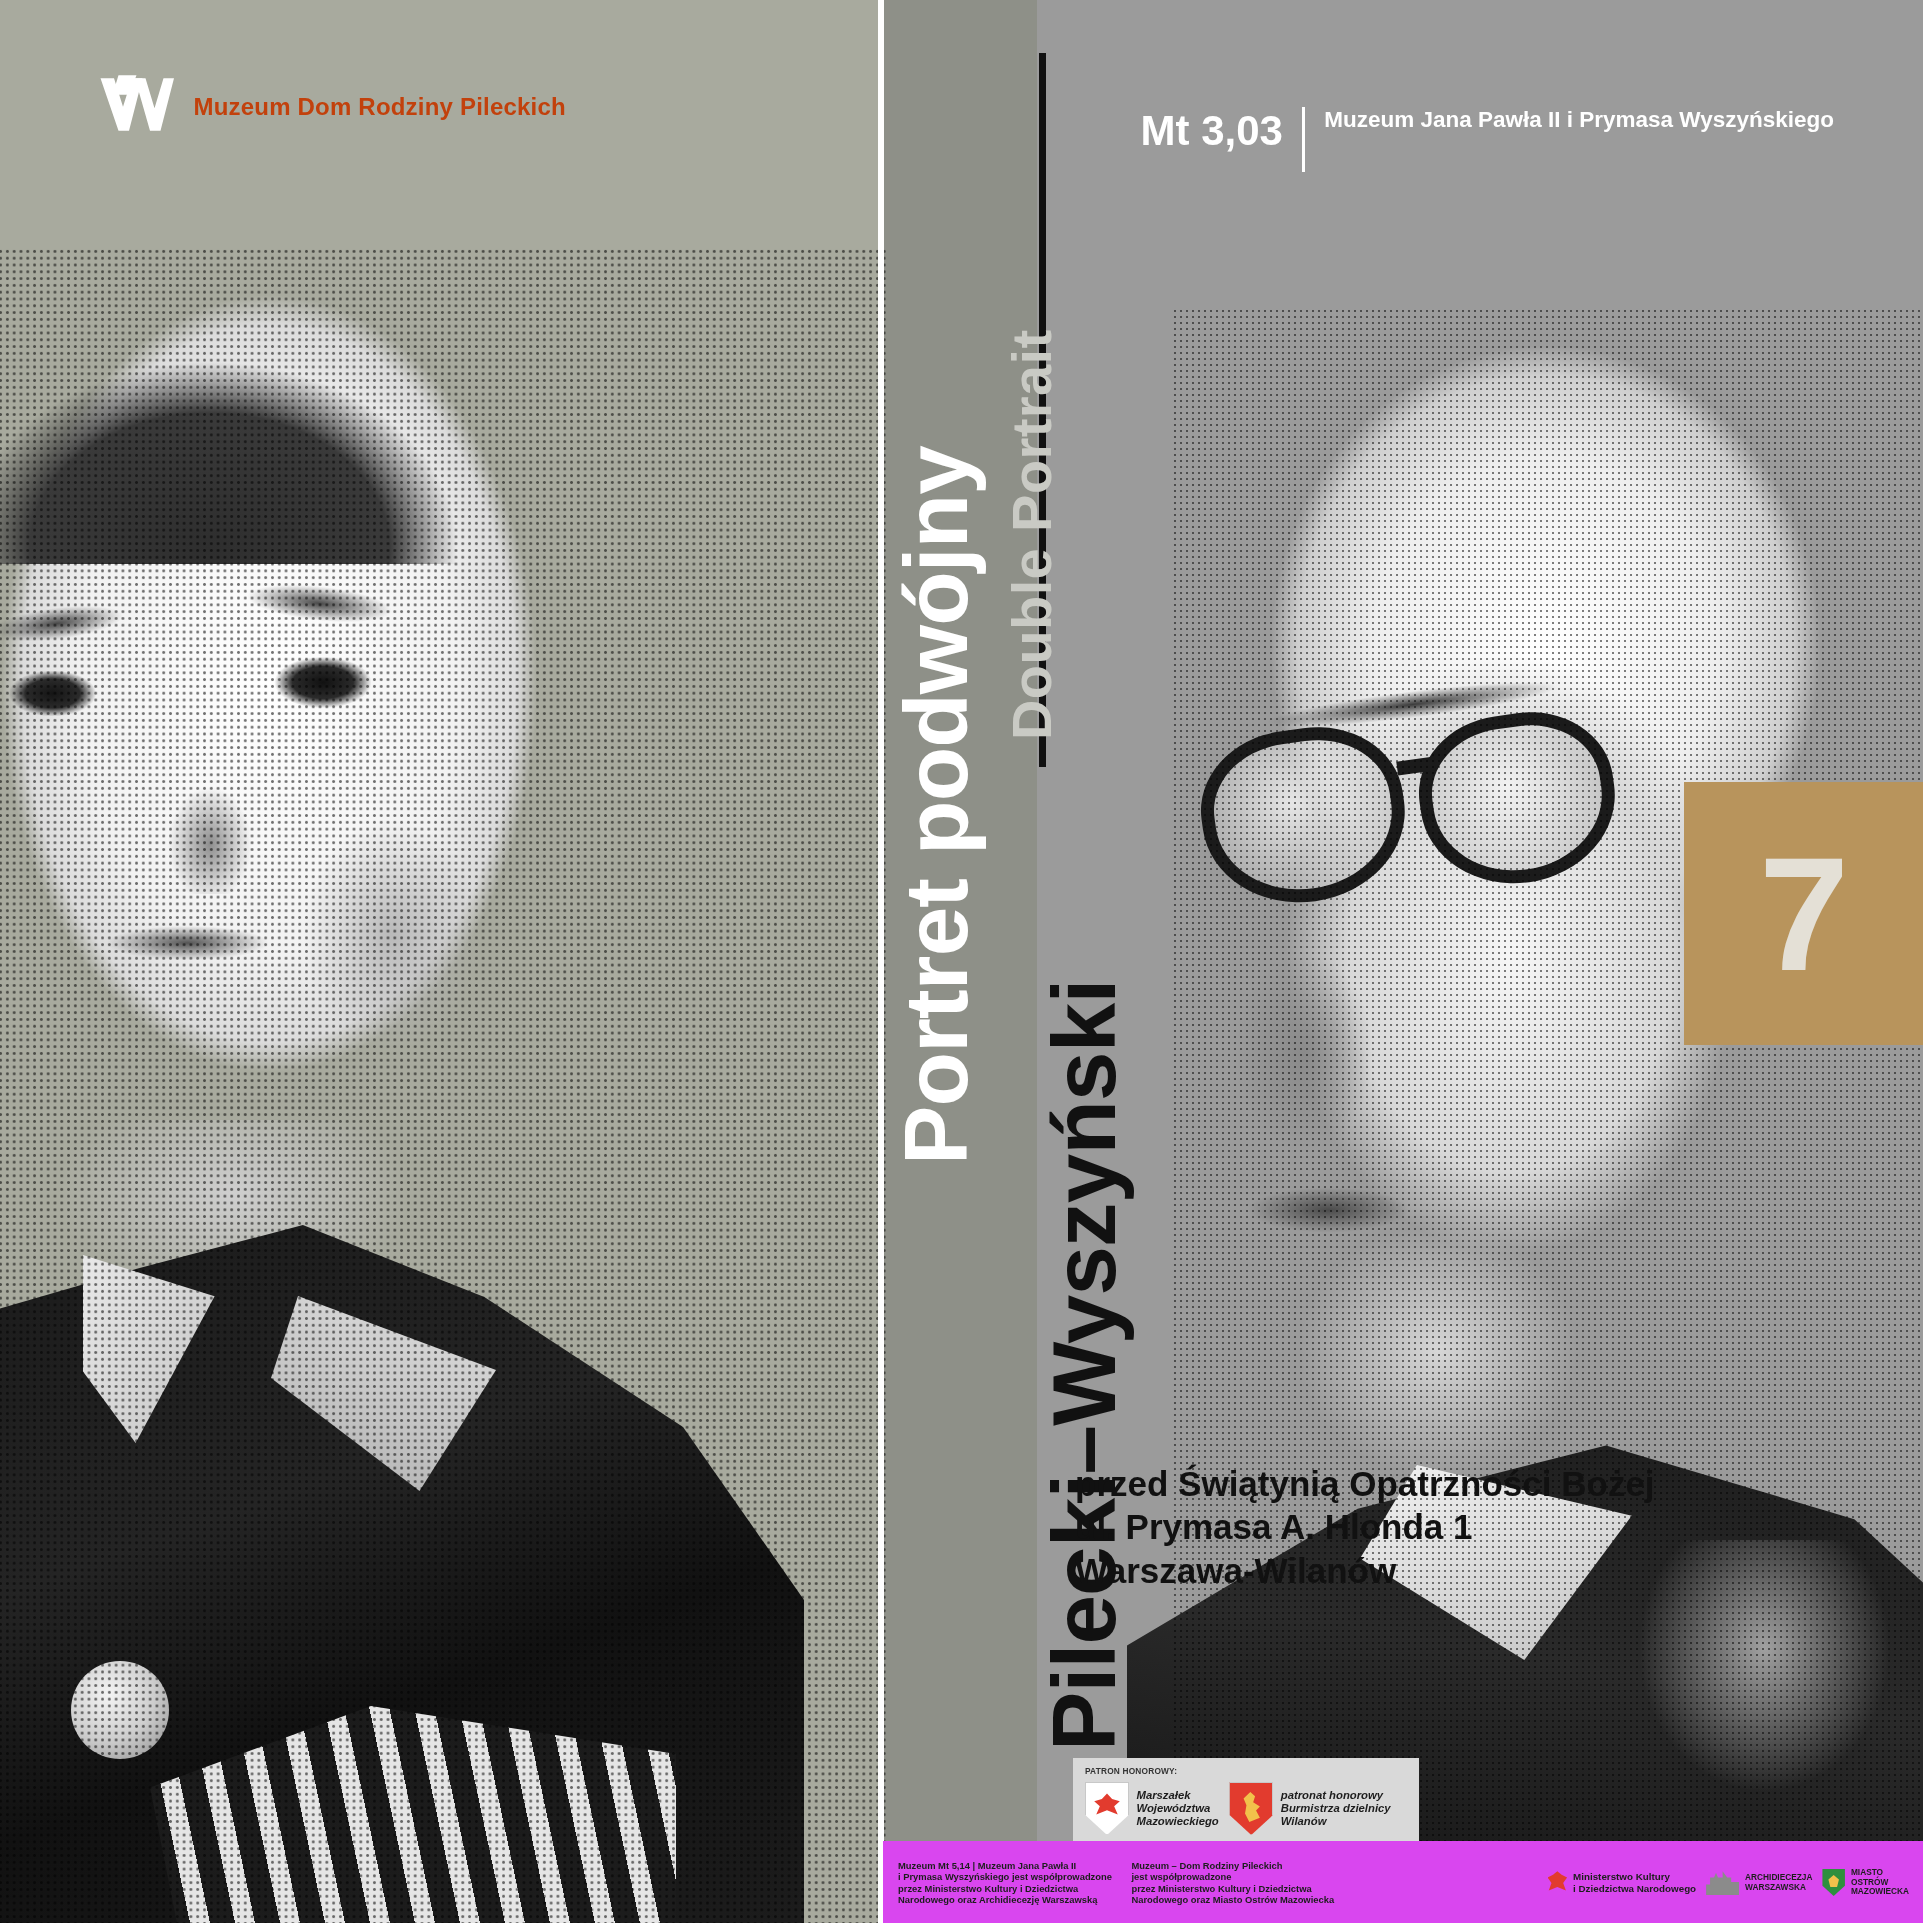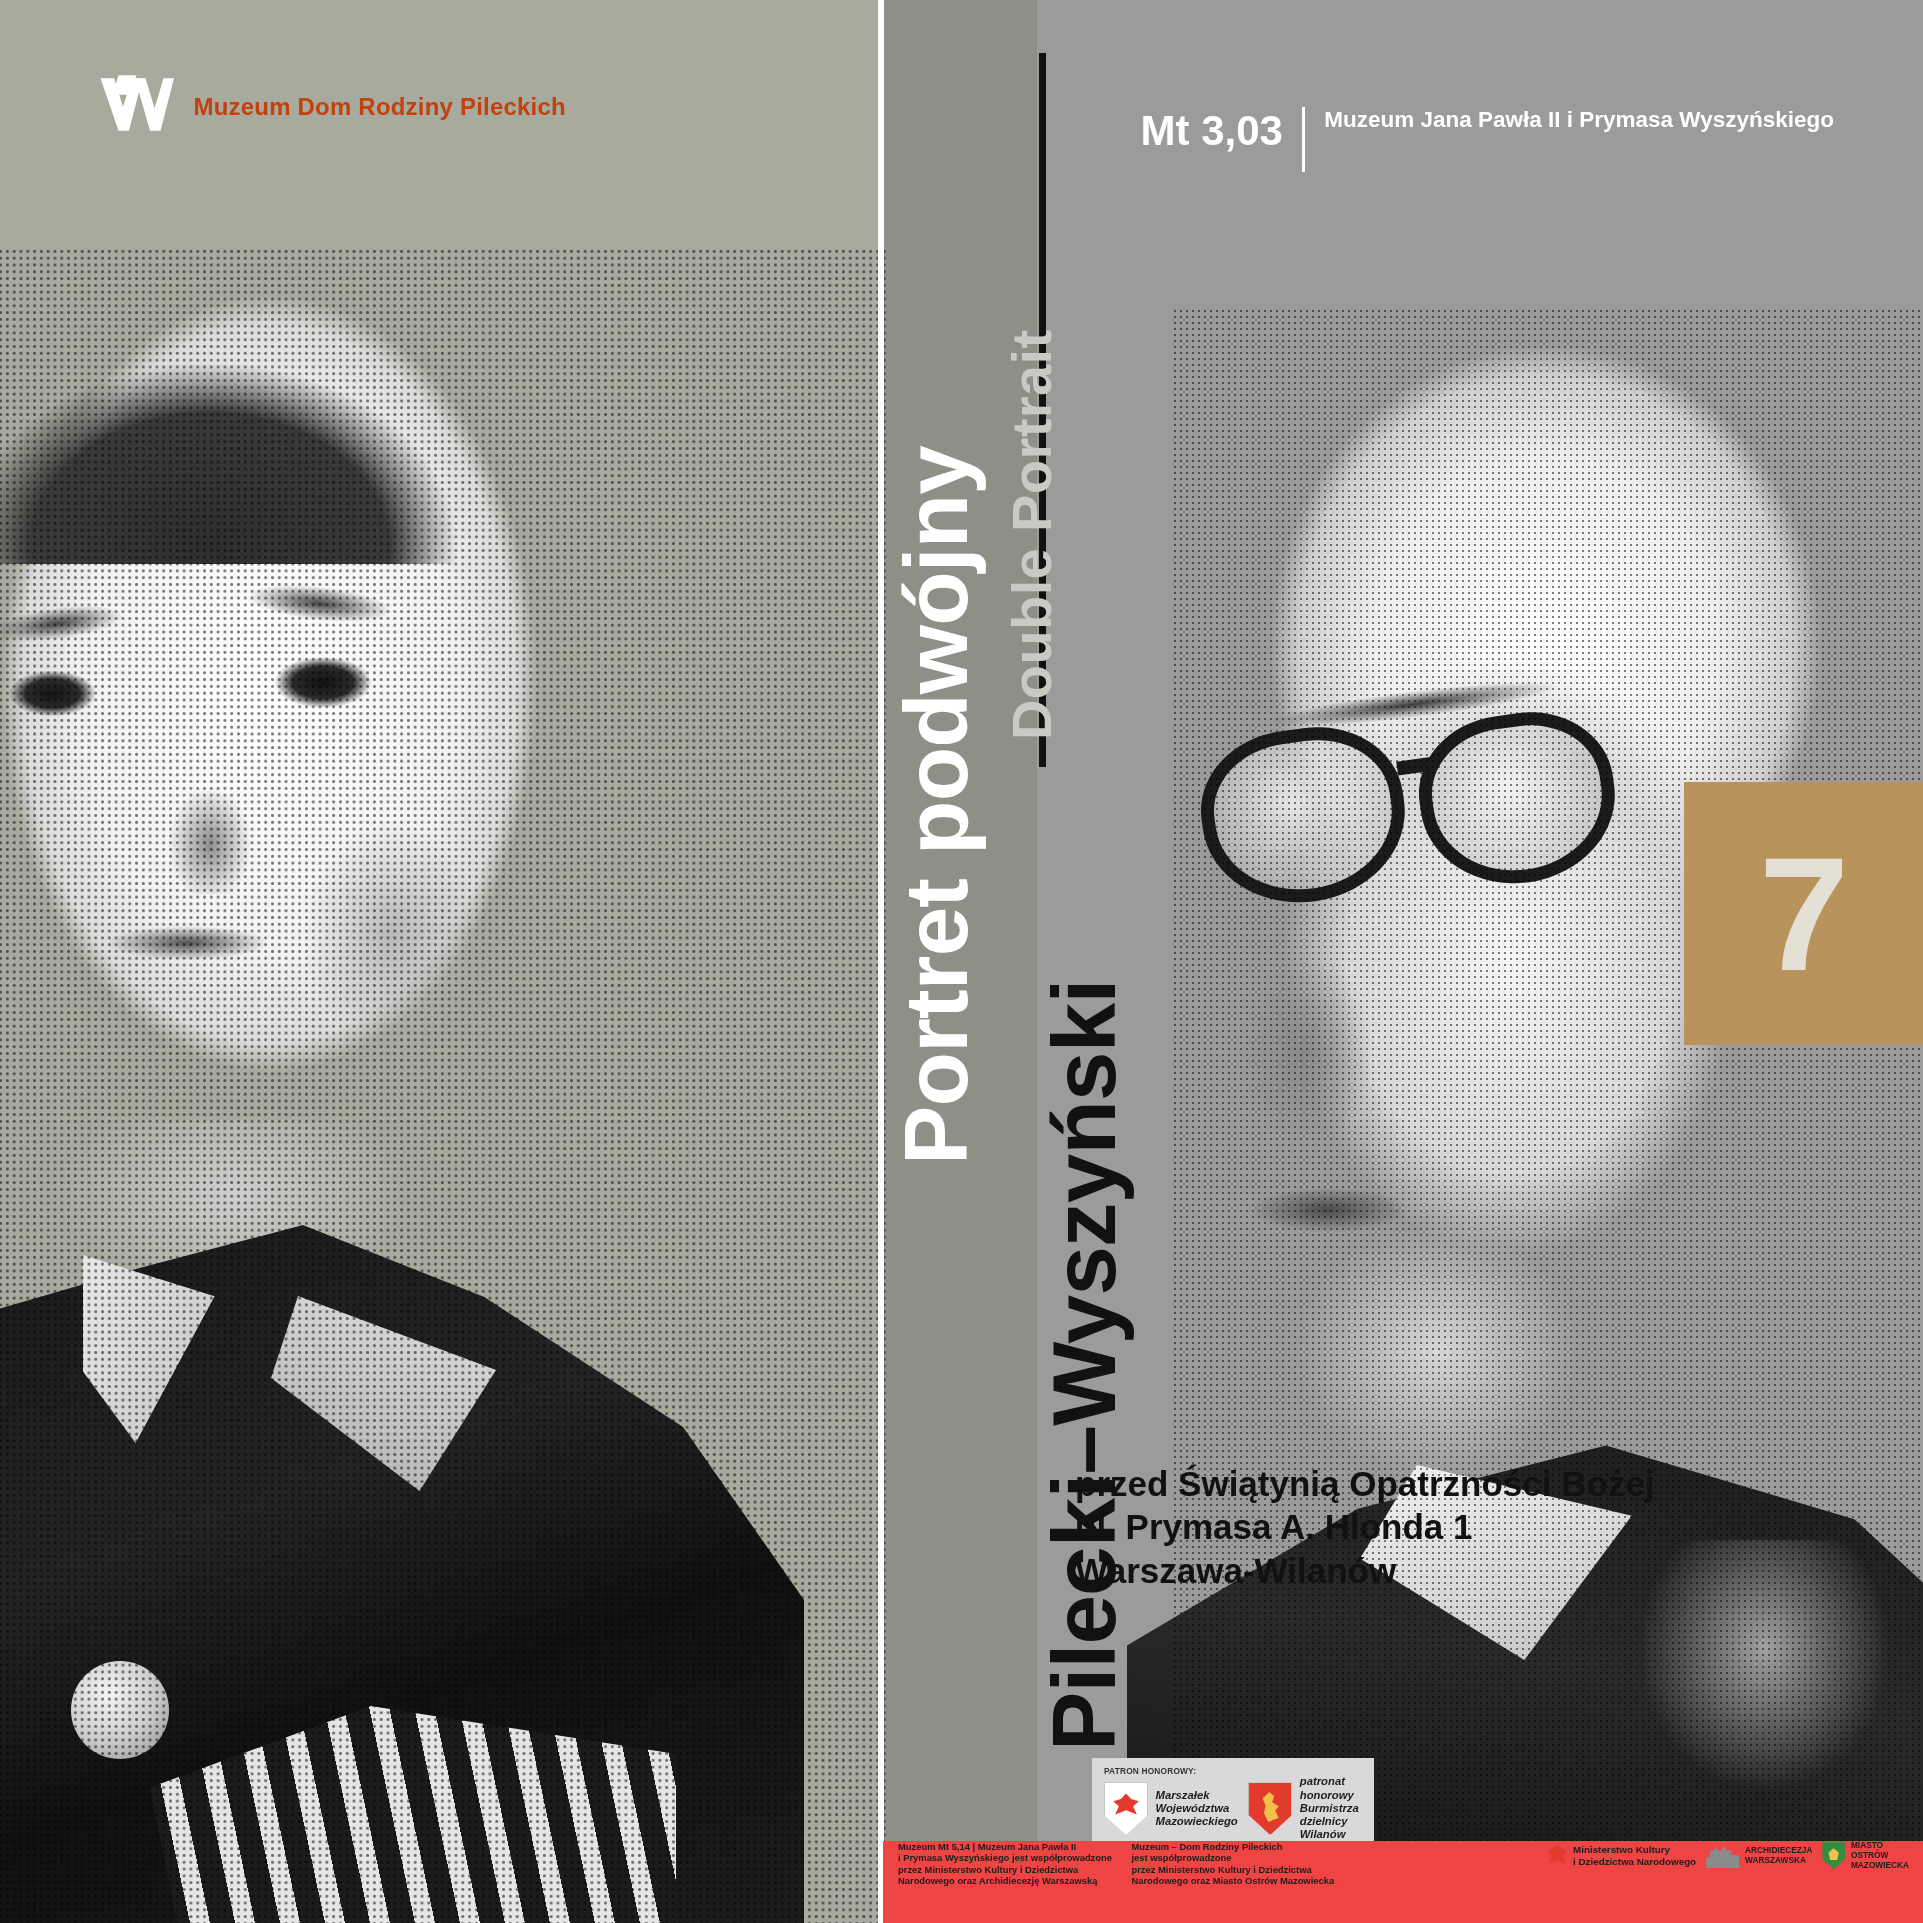--- a/index.html
+++ b/index.html
@@ -323,25 +323,24 @@
   }
   .info .place-lines {
     font-size: 35px; font-weight: 700; line-height: 1.24; color: #111111;
     white-space: pre-line;
   }
 
   
   .patrons {
     position: absolute;
     left: 1073px; top: 1758px;
-    width: 282px; height: 101px;
+    width: 346px; height: 101px;
     background: #d9d9d9;
     display: flex; align-items: center; gap: 10.5px;
     padding: 7.5px 12px;
-    margin-left: 19px;
   }
   .patron-col { display: flex; align-items: center; gap: 7.5px; }
   .patron-tag {
     position: absolute; left: 12px; top: 7.5px;
     font-size: 8.3px; font-weight: 700; color: #333; letter-spacing: 0.2px;
   }
   .shield {
     width: 44px; height: 53px; flex: none;
     background: #ffffff;
     border: 1.5px solid #c8c8c8;
@@ -367,22 +366,22 @@
     font-size: 11.3px; font-weight: 700; line-height: 1.18; color: #1d1d1d;
     white-space: pre-line;
     font-style: italic;
   }
 
   
   .footer {
     position: absolute;
     left: 883px; bottom: 0;
     width: 1041px; height: 83px;
-    background: #ef4444;
-    display: flex; align-items: flex-start;
+    background: #d946ef;
+    display: flex; align-items: center;
     padding: 0 15px;
     gap: 19.5px;
   }
   .footer-note {
     font-size: 9.4px; line-height: 1.2; color: #1d1d1d;
     white-space: pre-line; font-weight: 600;
   }
   .footer-logos { display: flex; align-items: center; gap: 10px; margin-left: auto; }
   .flogo { display: flex; align-items: center; gap: 6px; }
   .flogo-text {

